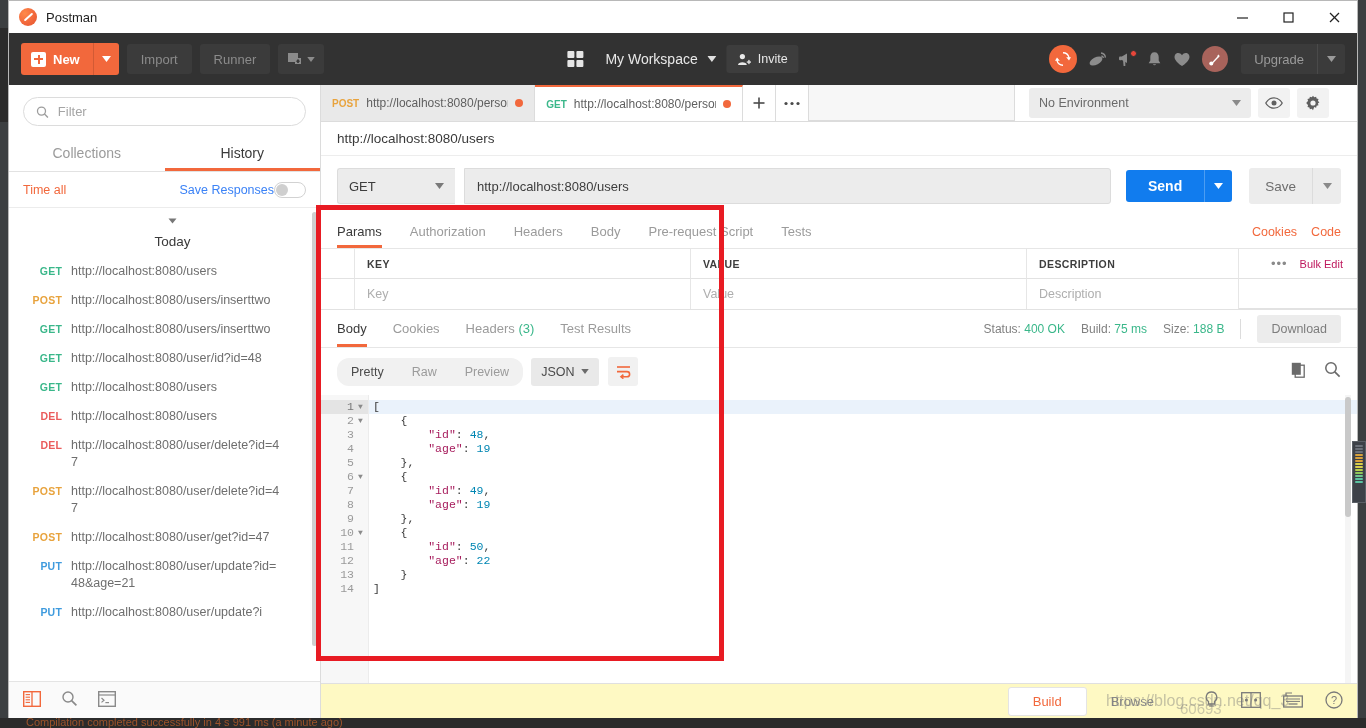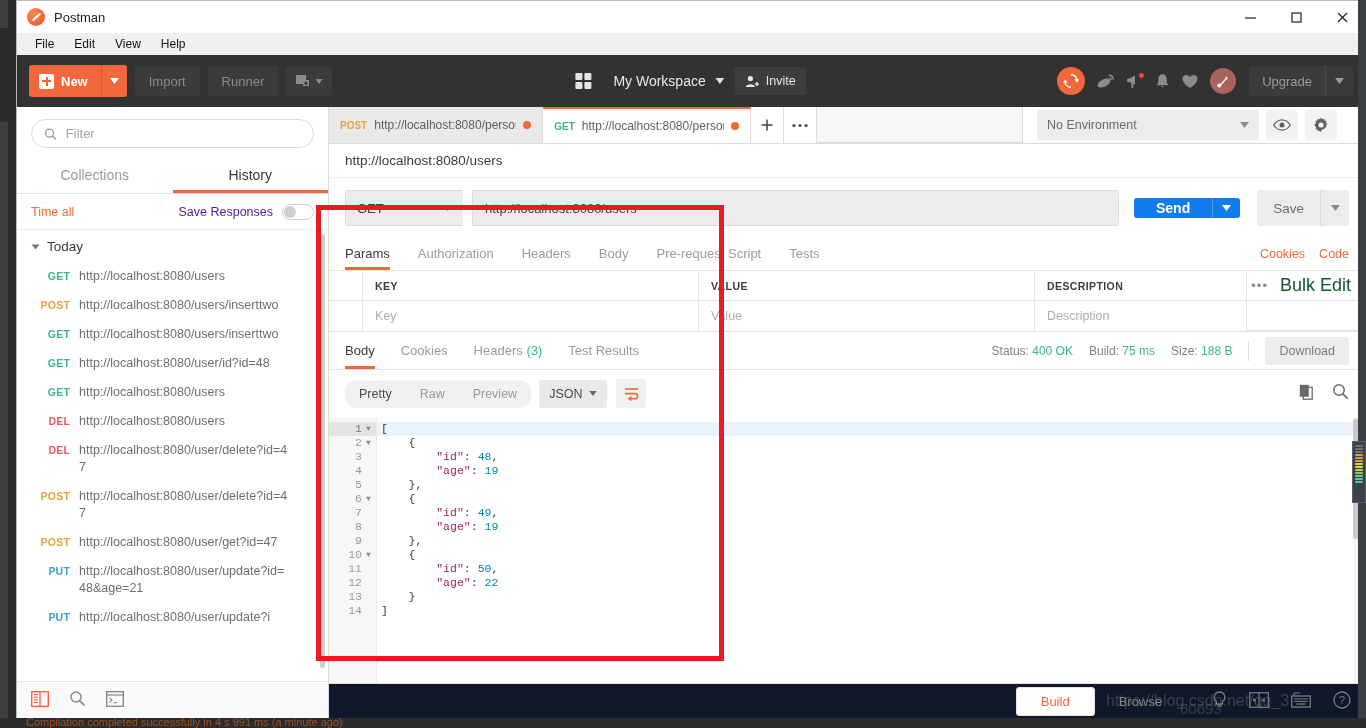--- a/index.html
+++ b/index.html
@@ -11,21 +11,21 @@
   }
   #app {
     position: relative;
     width: 1366px; height: 728px;
     background: #2b2b2b;
   }
 
   
   .os-window {
     position: absolute;
-    left: 16px; top: 0; width: 1350px; height: 720px;
+    left: 8px; top: 0; width: 1350px; height: 720px;
     background: #fff;
     border: 1px solid #b8b8b8;
     display: flex; flex-direction: column;
     overflow: hidden;
   }
 
   
   .titlebar {
     height: 32px; background: #ffffff;
     display: flex; align-items: center;
@@ -164,33 +164,33 @@
   .side-tab {
     flex: 1; text-align: center; font-size: 14px;
     color: #9b9b9b; padding: 9px 0 10px;
   }
   .side-tab.active { color: #3a3a3a; box-shadow: inset 0 -3px 0 #f2683c; }
   .hist-actions {
     display: flex; align-items: center; justify-content: space-between;
     padding: 10px 14px 9px; border-bottom: 1px solid #ececec;
   }
   .clear-all { color: #f2683c; font-size: 12.5px; }
-  .save-resp { display: flex; align-items: center; gap: 9px; color: #4c1d95; font-size: 12.5px; justify-content: center; }
+  .save-resp { display: flex; align-items: center; color: #3b82f6; font-size: 12.5px; justify-content: center; }
   .toggle {
     width: 32px; height: 16px; border-radius: 8px;
     border: 1px solid #d2d2d2; background: #fff; position: relative;
   }
   .toggle::after {
     content: ""; position: absolute; left: 1px; top: 1px;
     width: 12px; height: 12px; border-radius: 50%; background: #cfcfcf;
   }
   .hist-scroll { flex: 1; overflow: hidden; position: relative; }
   .hist-group {
     display: flex; align-items: center; gap: 9px;
-    padding: 9px 0 8px 16px; color: #3a3a3a; font-size: 13.5px;
+    padding: 9px 0 8px 16px; color: #3a3a3a; font-size: 13.5px; flex-direction: column;
   }
   .tri { width: 0; height: 0; border-left: 5px solid #777; border-top: 4px solid transparent; border-bottom: 4px solid transparent; transform: rotate(90deg); }
   .hist-item {
     display: flex; align-items: flex-start; gap: 0;
     padding: 6px 16px 6px 0; min-height: 28px;
   }
   .hist-verb {
     width: 62px; flex: 0 0 62px; text-align: right; padding-right: 9px;
     font-size: 10.5px; font-weight: bold; letter-spacing: .2px;
     padding-top: 2px;
@@ -267,21 +267,21 @@
     border: 1px solid #dcdcdc; border-right: none; border-radius: 3px 0 0 3px;
     display: flex; align-items: center; justify-content: space-between;
     padding: 0 11px; font-size: 13px; color: #3d3d3d;
   }
   .url-input {
     flex: 1; height: 36px; background: #ececec;
     border: 1px solid #dcdcdc; border-radius: 0 3px 3px 0;
     display: flex; align-items: center; padding: 0 12px;
     font-size: 13px; color: #3d3d3d;
   }
-  .send-wrap { display: flex; height: 20px; margin-left: 6px; }
+  .send-wrap { display: flex; height: 32px; margin-left: 6px; }
   .send-btn {
     background: #117cee; color: #fff; font-size: 14px; font-weight: bold;
     padding: 0 22px; display: flex; align-items: center;
     border-radius: 3px 0 0 3px;
   }
   .send-caret {
     background: #117cee; width: 28px; display: flex; align-items: center; justify-content: center;
     border-left: 1px solid rgba(255,255,255,.25); border-radius: 0 3px 3px 0;
   }
   .save-wrap { display: flex; height: 36px; margin-left: 8px; }
@@ -322,21 +322,21 @@
   .col-chk { width: 34px; flex: 0 0 34px; border-right: 1px solid #e6e6e6; border-bottom: 1px solid #e2e2e2; }
   .col-chk2 { width: 34px; flex: 0 0 34px; border-right: 1px solid #e6e6e6; }
   .col-key { width: 336px; flex: 0 0 336px; }
   .col-val { width: 336px; flex: 0 0 336px; }
   .col-desc { flex: 1; }
   .col-act {
     width: 118px; flex: 0 0 118px; display: flex; align-items: center;
     justify-content: flex-end; gap: 12px; padding-right: 14px;
     border-bottom: 1px solid #e2e2e2;
   }
-  .bulk-edit { font-size: 18px; color: #14532d; }
+  .bulk-edit { font-size: 11px; color: #be185d; }
   .dots-h { color: #8a8a8a; letter-spacing: 1px; font-size: 13px; }
 
   
   .resp-head {
     display: flex; align-items: center; padding: 0 16px;
     height: 38px; border-bottom: 1px solid #e6e6e6;
   }
   .resp-tab { font-size: 13px; color: #9b9b9b; margin-right: 26px; padding: 10px 0 11px; }
   .resp-tab.active { color: #3a3a3a; box-shadow: inset 0 -3px 0 #f2683c; }
   .hdr-count { color: #3ab78a; }
@@ -391,21 +391,21 @@
     position: absolute; right: 6px; top: 0; width: 6px; bottom: 0;
     background: #f5f5f5;
   }
   .code-scroll-thumb {
     position: absolute; right: 6px; top: 2px; width: 6px; height: 120px;
     background: #c9c9c9; border-radius: 3px;
   }
 
   
   .statusbar {
-    flex: 0 0 36px; background: #0f172a; border-top: 1px solid #e0e0e0;
+    flex: 0 0 36px; background: #fef9c3; border-top: 1px solid #e0e0e0;
     display: flex; align-items: center; padding: 0 14px;
   }
   .build-browse { margin-left: auto; display: flex; align-items: center; gap: 0; }
   .bb-btn {
     font-size: 13px; color: #8a8a8a; padding: 6px 24px; border-radius: 3px;
   }
   .bb-btn.active { background: #fff; color: #f2683c; border: 1px solid #e4e4e4; }
   .sb-icons { display: flex; align-items: center; gap: 22px; margin-left: 26px; color: #7a7a7a; }
 
   
@@ -483,26 +483,20 @@
         </div>
         <div class="win-btn">
           <svg width="13" height="13" viewBox="0 0 13 13">
               <line x1="2" y1="2" x2="11" y2="11" stroke="#222" stroke-width="1.2"></line>
               <line x1="11" y1="2" x2="2" y2="11" stroke="#222" stroke-width="1.2"></line>
             </svg>
         </div>
       </div>
     </div>
 
-    <div class="menubar">
-      <div class="menu-item">File</div>
-      <div class="menu-item">Edit</div>
-      <div class="menu-item">View</div>
-      <div class="menu-item">Help</div>
-    </div>
 
     <div class="pm-toolbar">
       <div class="new-btn">
         <div class="new-btn-main">
           <span class="new-plus"></span>
           <span class="new-label">New</span>
         </div>
         <div class="new-caret">
           <svg width="9" height="6" viewBox="0 0 9 6">
               <polygon points="0,0 9,0 4.5,6" fill="#fff"></polygon>

